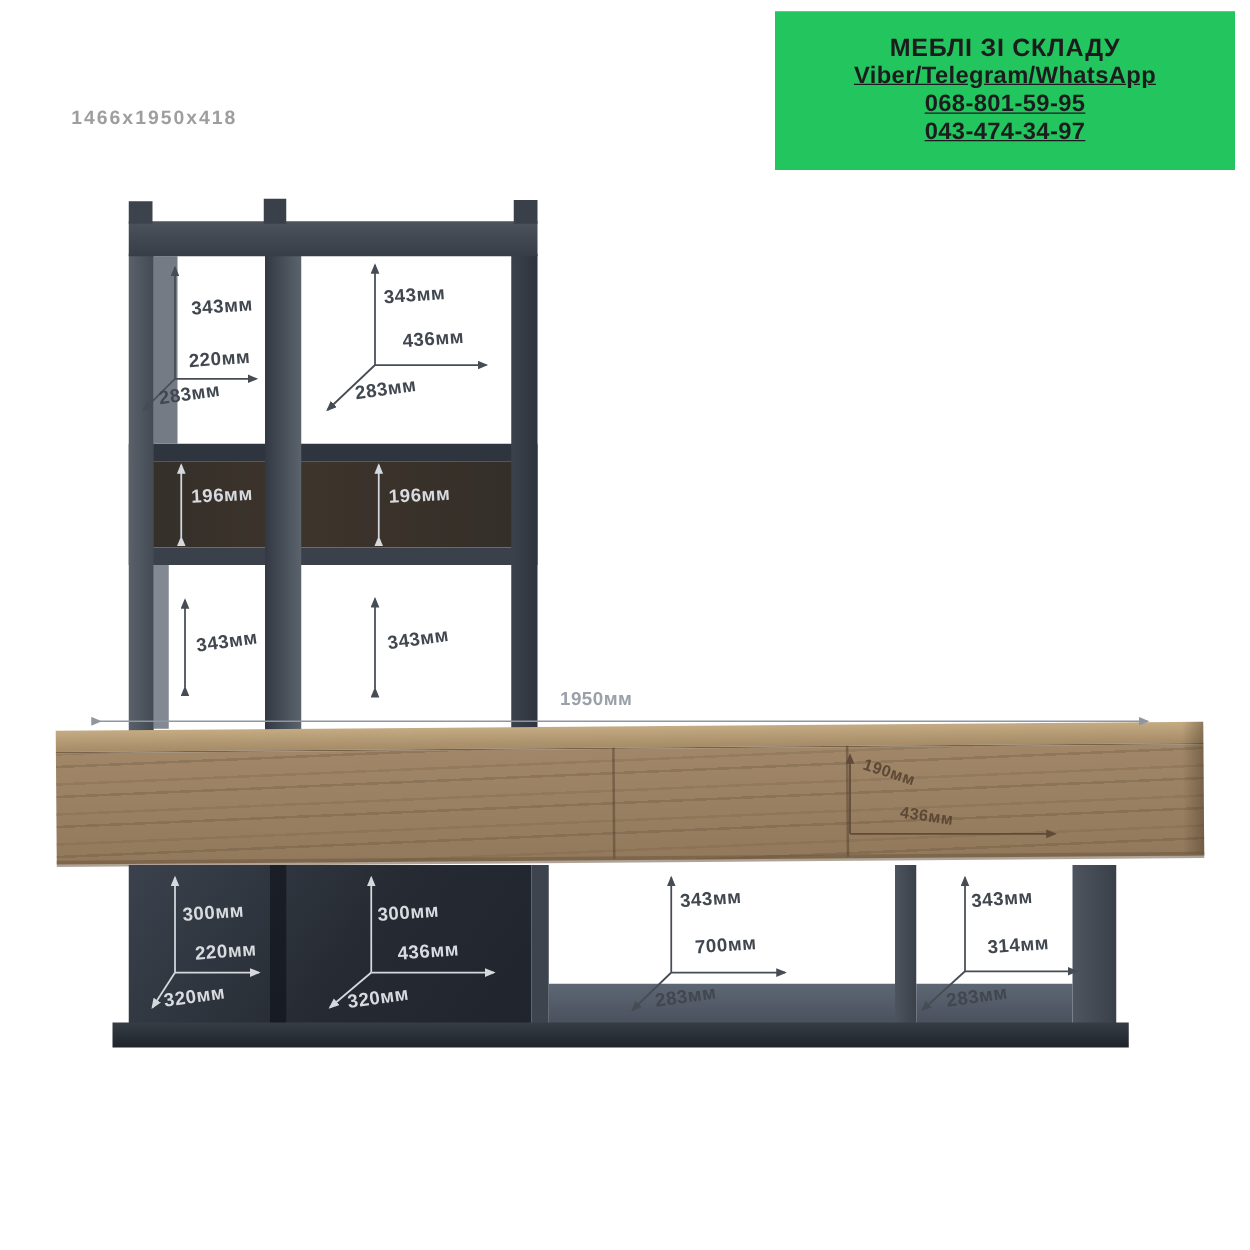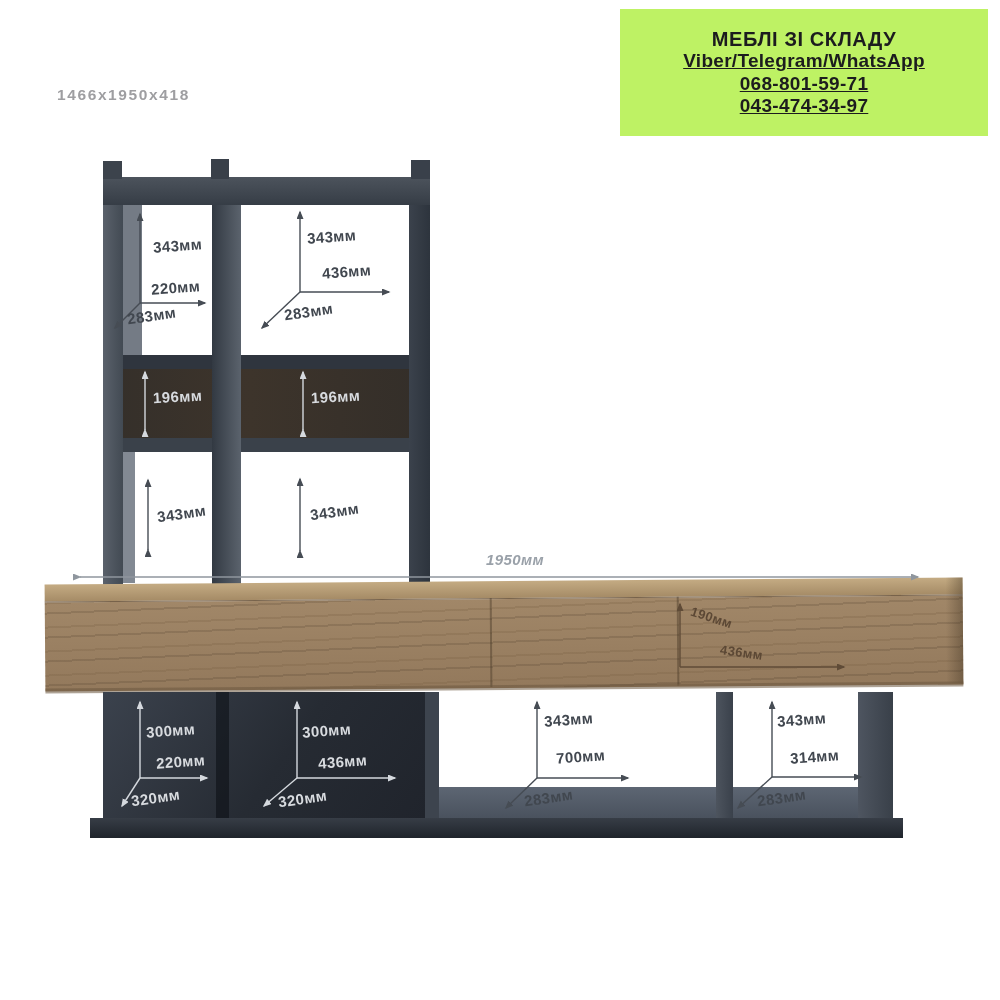--- a/index.html
+++ b/index.html
@@ -5,21 +5,21 @@
   html,body{margin:0;padding:0;background:#fff;}
   .canvas{position:relative;width:1000px;height:1000px;background:#ffffff;overflow:hidden;
           font-family:"Liberation Sans",sans-serif;}
   .abs{position:absolute;}
 
   
   .size-code{position:absolute;left:57px;top:86px;font-size:15.5px;font-weight:600;
              color:#9e9ea1;letter-spacing:1.6px;}
 
   
-  .banner{position:absolute;left:620px;top:9px;width:368px;height:127px;background:#bef264;
+  .banner{position:absolute;left:620px;top:9px;width:368px;height:127px;background:#22c55e;
           display:flex;flex-direction:column;align-items:center;justify-content:center;
           color:#1c1c1e;text-align:center;line-height:22.5px;}
   .banner .b1{font-size:20px;font-weight:700;letter-spacing:.6px;}
   .banner .b2,.banner .b3,.banner .b4{font-size:19px;font-weight:700;letter-spacing:.3px;text-decoration:underline;}
 
   
   .t-row2{left:103px;top:369px;width:327px;height:69px;
           background:linear-gradient(90deg,#342f2a 0%,#3d342b 45%,#332e29 100%);}
   .t-shelf1{left:103px;top:355px;width:327px;height:14px;background:#2f353e;}
   .t-shelf2{left:103px;top:438px;width:327px;height:14px;background:#3a414a;}
@@ -71,21 +71,21 @@
 </head>
 <body>
 
 <div class="canvas">
 
   <div class="size-code">1466x1950x418</div>
 
   <div class="banner">
     <div class="b1">МЕБЛІ ЗІ СКЛАДУ</div>
     <div class="b2">Viber/Telegram/WhatsApp</div>
-    <div class="b3">068-801-59-71</div>
+    <div class="b3">068-801-59-95</div>
     <div class="b4">043-474-34-97</div>
   </div>
 
   <div>
     <div class="abs t-row2"></div>
     <div class="abs t-shelf1"></div>
     <div class="abs t-shelf2"></div>
     <div class="abs t-inner-l1"></div>
     <div class="abs t-inner-l3"></div>
     <div class="abs t-panel-l"></div>
@@ -186,21 +186,21 @@
   <div class="dim dk r4" style="left:307px;top:228px;">343мм</div>
   <div class="dim dk r4" style="left:322px;top:263px;">436мм</div>
   <div class="dim dk r8" style="left:284px;top:303px;">283мм</div>
 
   <div class="dim lt" style="left:153px;top:388px;transform:rotate(-3deg);">196мм</div>
   <div class="dim lt" style="left:311px;top:388px;transform:rotate(-3deg);">196мм</div>
 
   <div class="dim dk r8" style="left:157px;top:505px;">343мм</div>
   <div class="dim dk r8" style="left:310px;top:503px;">343мм</div>
 
-  <div class="dim gy" style="left:486px;top:551px;font-style:italic;">1950мм</div>
+  <div class="dim gy" style="left:448px;top:551px;">1950мм</div>
 
   <div class="dim br" style="left:690px;top:610px;transform:rotate(18deg);">190мм</div>
   <div class="dim br" style="left:720px;top:645px;transform:rotate(8deg);">436мм</div>
 
   <div class="dim lt r4" style="left:146px;top:722px;">300мм</div>
   <div class="dim lt r4" style="left:156px;top:753px;">220мм</div>
   <div class="dim lt r8" style="left:131px;top:789px;">320мм</div>
 
   <div class="dim lt r4" style="left:302px;top:722px;">300мм</div>
   <div class="dim lt r4" style="left:318px;top:753px;">436мм</div>

